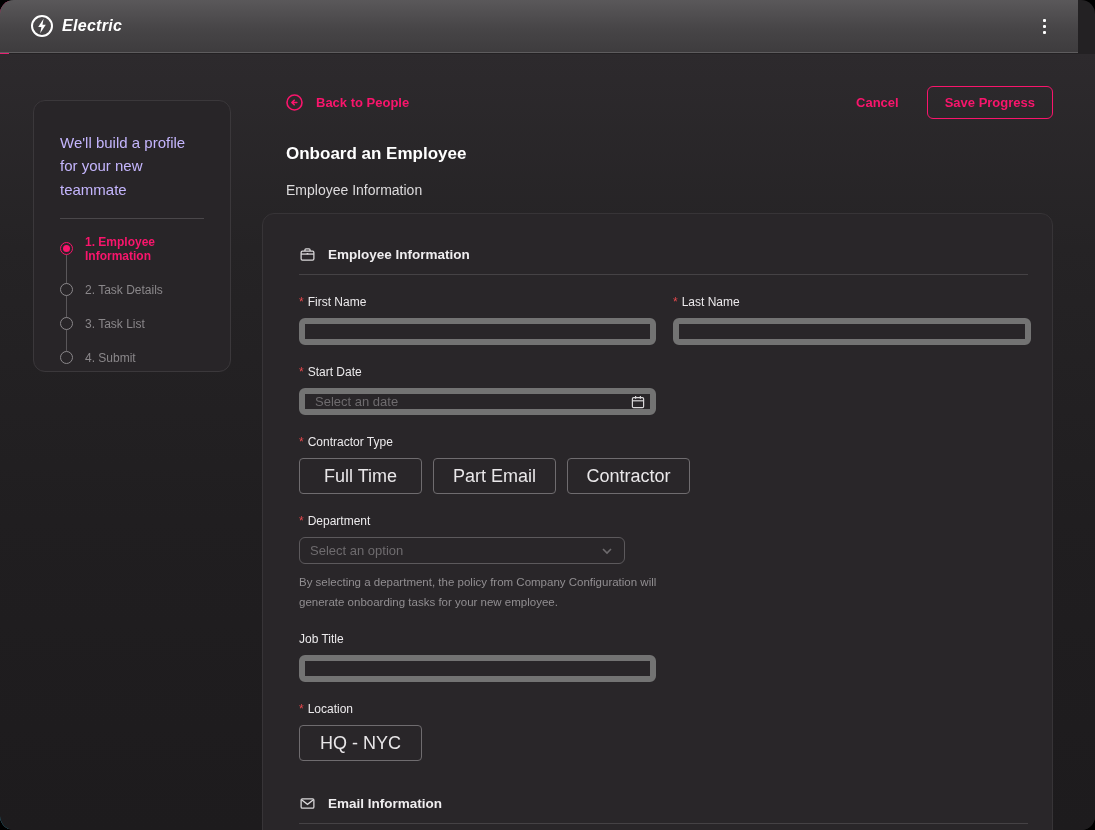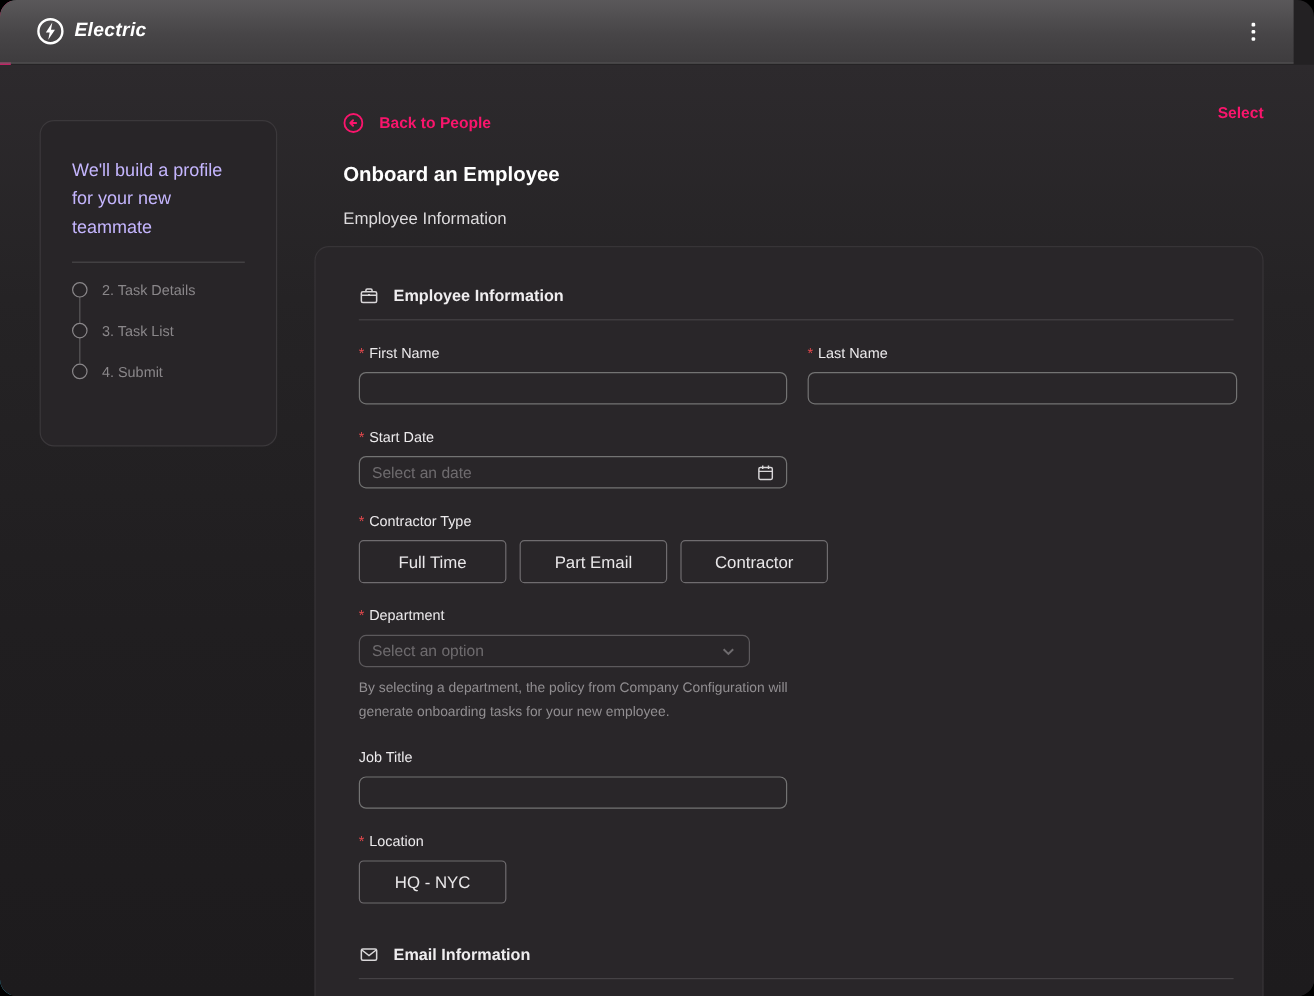--- a/index.html
+++ b/index.html
@@ -56,36 +56,36 @@
   .page-subtitle { color:#dddbdd; font-size:14px; margin:18px 0 0 24px; }
 
   
   .form-card { margin-top:15px; background:#292629; border:1px solid #373437; border-radius:12px;
     padding:32px 24px 60px 36px; min-height:640px; }
   .section-head { display:flex; align-items:center; gap:12px; color:#efedef; font-size:13.5px; font-weight:bold;
     padding-bottom:11px; border-bottom:1px solid #454245; }
   .section-head svg { stroke:#d9d7d9; }
   .field-label { display:flex; gap:4px; font-size:12px; color:#eceaec; margin:20px 0 9px 0; }
   .req { color:#e5484d; }
-  .text-input { width:357px; height:27px; background:transparent; border:1px solid #737373; border-radius:6px;
+  .text-input { width:357px; height:27px; background:transparent; border:6px solid #737373; border-radius:6px;
     padding:0 10px; color:#eceaec; font-size:13px; font-family:inherit; outline:none; }
   .text-input::placeholder { color:#6e6b6e; }
   .row2 { display:flex; gap:17px; }
   .row2 .col { width:357px; }
   .col-right { width:358px; }
   .col-right .text-input { width:358px; }
   .input-wrap { position:relative; width:357px; }
   .input-wrap .text-input { width:100%; padding-right:34px; }
   .trail-icon { position:absolute; right:10px; top:50%; transform:translateY(-50%); display:flex; }
   .select-box { position:relative; width:326px; height:27px; border:1px solid #5c595c; border-radius:6px;
     display:flex; align-items:center; padding:0 34px 0 10px; cursor:pointer; }
   .select-box .ph { color:#6e6b6e; font-size:13px; }
   .choice-row { display:flex; gap:11px; }
   .choice-btn { min-width:123px; height:36px; background:transparent; border:1px solid #6f6c6f; border-radius:4px;
-    color:#e9e7e9; font-size:14px; font-family:inherit; cursor:pointer; padding:0 18px; }
+    color:#e9e7e9; font-size:18px; font-family:inherit; cursor:pointer; padding:0 18px; }
   .helper { color:#918e91; font-size:11.5px; line-height:1.7; margin-top:9px; max-width:360px; }
   .section-gap { margin-top:34px;text-align:center; }
 </style>
 </head>
 <body>
 
 <div class="stage" style="--accent:#f9156c;">
   <div class="window">
     <div class="edge-stripe"></div>
 
@@ -106,20 +106,24 @@
       </div>
     </div>
 
     <div class="content">
 
       <div class="side-card">
         <div class="side-heading">We'll build a profile for your new teammate</div>
         <div class="side-divider"></div>
         <div class="steps">
           <div class="rail"></div>
+          <div class="step active">
+            <span class="dot"></span>
+            <span class="lbl">1. Employee Information</span>
+          </div>
           <div class="step">
             <span class="dot"></span>
             <span class="lbl">2. Task Details</span>
           </div>
           <div class="step">
             <span class="dot"></span>
             <span class="lbl">3. Task List</span>
           </div>
           <div class="step">
             <span class="dot"></span>
@@ -133,21 +137,22 @@
           <div class="back-link">
             <span style="display:flex;">
               <svg width="17" height="17" viewBox="0 0 17 17" fill="none">
                 <circle cx="8.5" cy="8.5" r="7.5" stroke="#f9156c" stroke-width="1.6"></circle>
                 <path d="M10.8 8.5 H6.2 M8.2 6.2 L5.9 8.5 L8.2 10.8" stroke="#f9156c" stroke-width="1.6" stroke-linecap="round" stroke-linejoin="round"></path>
               </svg>
             </span>
             <span>Back to People</span>
           </div>
           <div class="actions">
-            <button class="cancel-btn">Select</button>
+            <button class="cancel-btn">Cancel</button>
+            <button class="save-btn">Save Progress</button>
           </div>
         </div>
 
         <div class="page-title">Onboard an Employee</div>
         <div class="page-subtitle">Employee Information</div>
 
         <div class="form-card">
 
           <div class="section-head">
             <span style="display:flex;">

